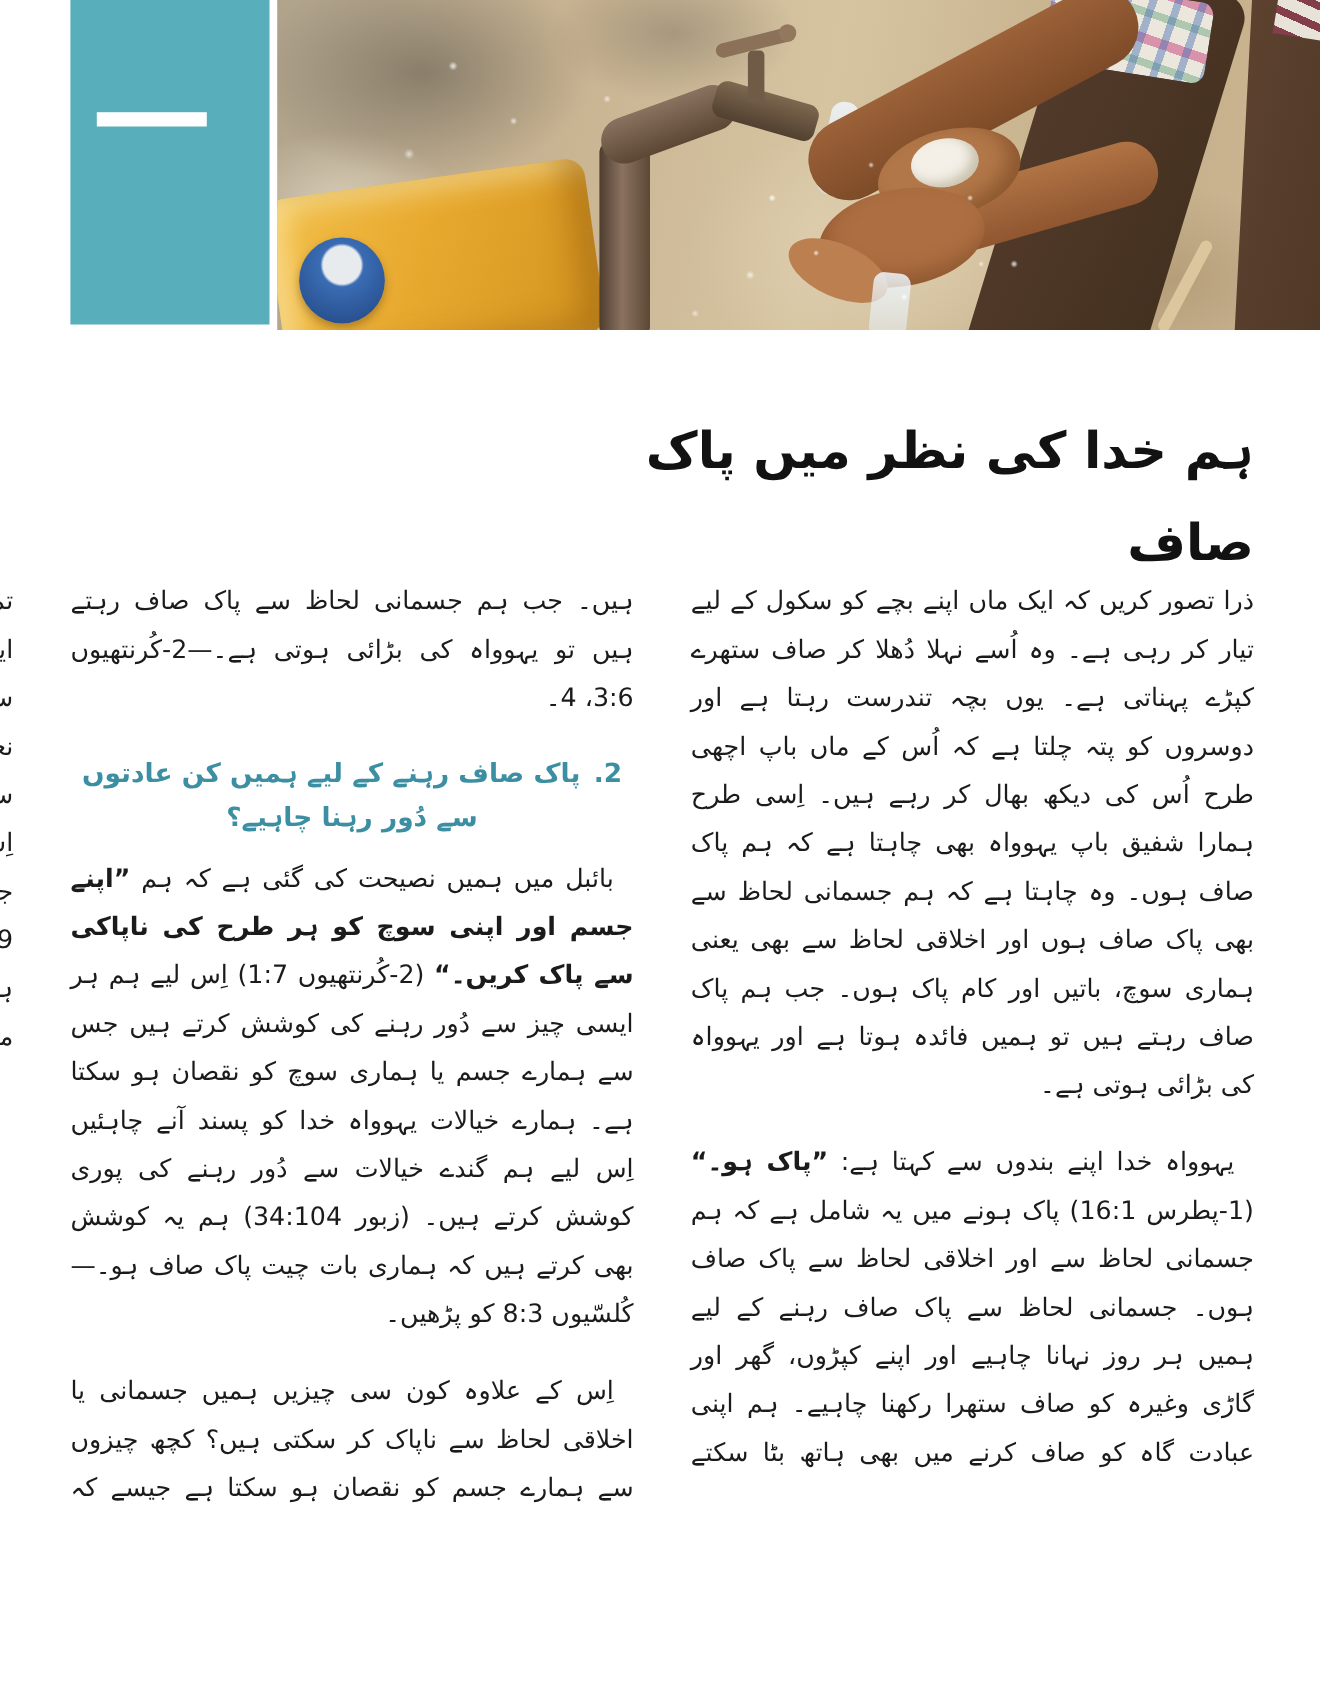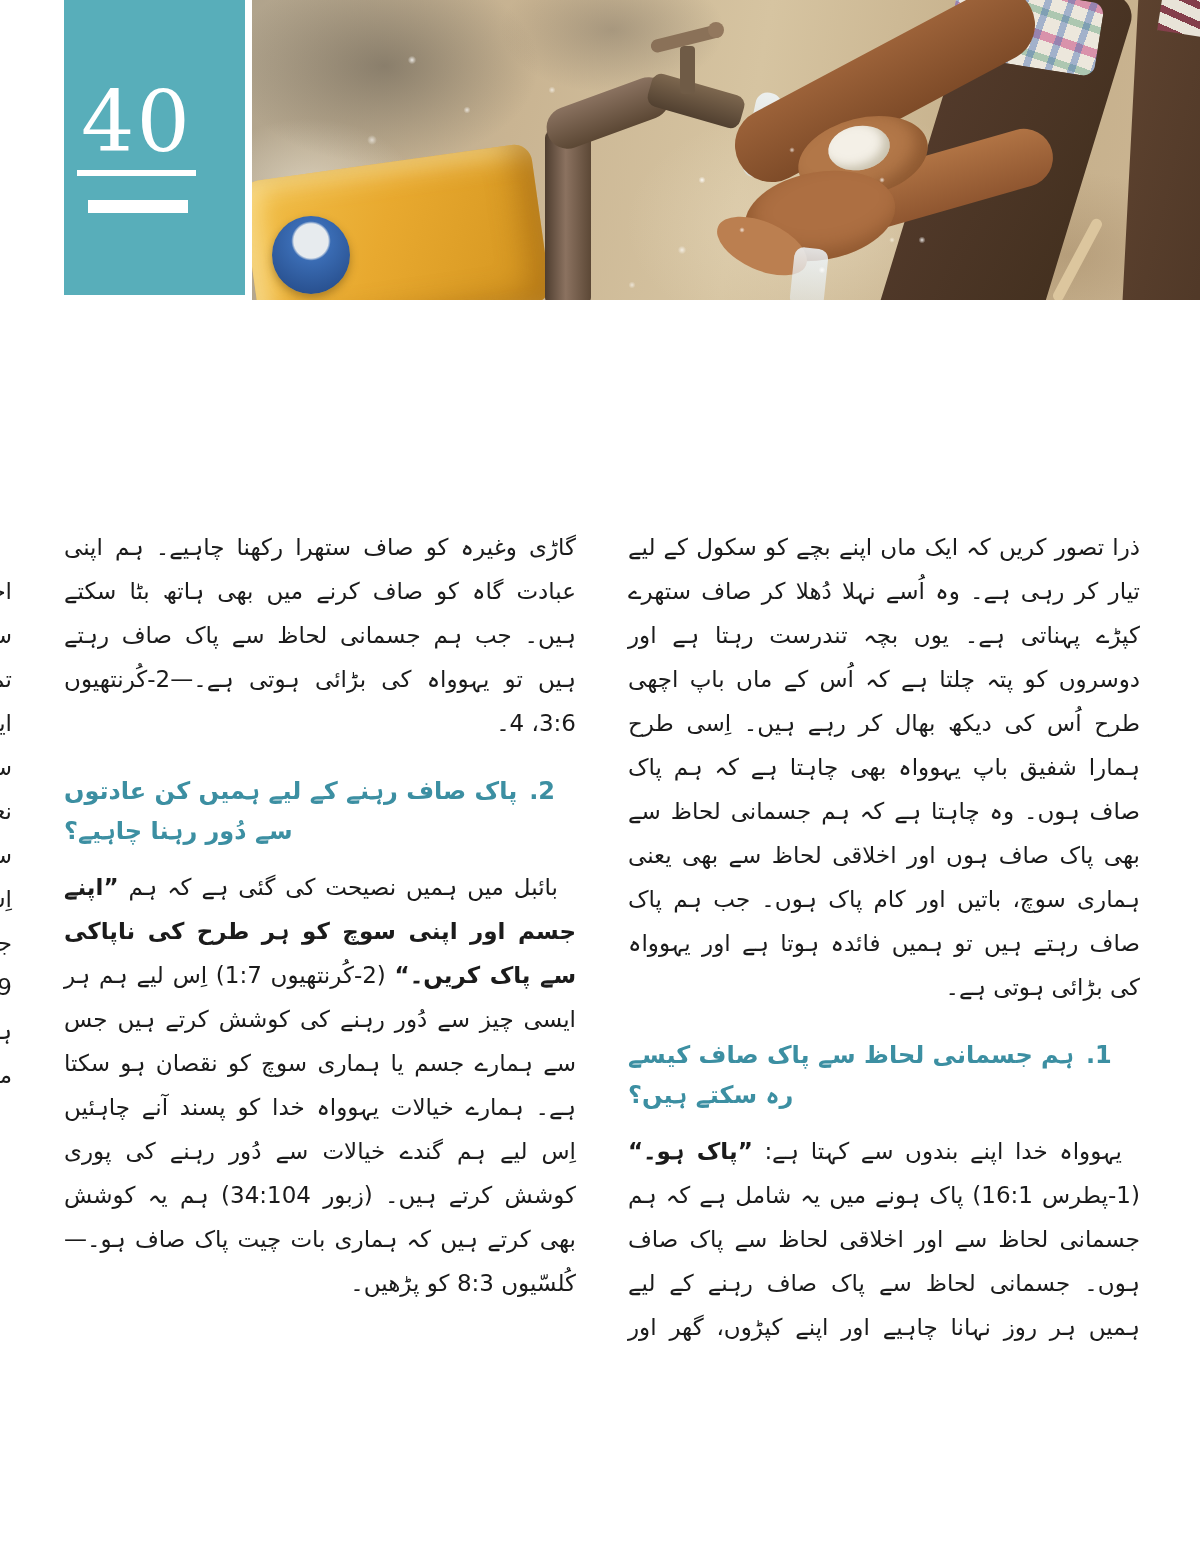--- a/index.html
+++ b/index.html
@@ -93,30 +93,29 @@
   
   .page-title{position:absolute;top:336px;right:60px;width:660px;direction:rtl;text-align:right;
     color:#121212;font-weight:bold;font-size:46px;line-height:84px;}
   
   .article{position:absolute;top:525px;left:64px;width:1076px;height:860px;
     direction:rtl;column-count:2;column-gap:52px;column-fill:auto;
     font-size:23px;line-height:44px;color:#1b1b1b;text-align:justify;}
   .article p{margin:0 0 26px 0;}
   .article p.indent{text-indent:18px;}
   .question{color:#3c8fa2;font-weight:bold;font-size:24px;line-height:40px;margin:26px 0 14px 0;
-    break-inside:avoid;break-after:avoid;text-align:left;}
+    break-inside:avoid;break-after:avoid;text-align:center;}
   .q-num{margin-inline-end:12px;}
   .bold-quote{font-weight:bold;}
 </style>
 </head>
 <body>
 
 <div class="lesson-badge">
   <div class="lesson-num-wrap">
-    <span class="lesson-number">40</span>
     <div class="lesson-bar"></div>
   </div>
 </div>
 
 <div class="hero">
   <div class="sparkles"></div>
   <div class="leg-left"></div>
   <div class="leg-right"></div>
   <div class="stick"></div>
   <div class="jerrycan"></div>
@@ -133,29 +132,26 @@
   <div class="arm-upper"></div>
   <div class="arm-lower"></div>
   <div class="hand-top"></div>
   <div class="hand-cup"></div>
   <div class="fingers"></div>
   <div class="soap"></div>
   <div class="water-fall"></div>
   <div class="water-drops"></div>
 </div>
 
-<h1 class="page-title"><br>
+<h1 class="page-title"><span>ہم خدا کی نظر میں پاک صاف</span><br>
 </h1>
 
 <div class="article">
   <p>ذرا تصور کریں کہ ایک ماں اپنے بچے کو سکول کے لیے تیار کر رہی ہے۔ وہ اُسے نہلا دُھلا کر صاف ستھرے کپڑے پہناتی ہے۔ یوں بچہ تندرست رہتا ہے اور دوسروں کو پتہ چلتا ہے کہ اُس کے ماں باپ اچھی طرح اُس کی دیکھ بھال کر رہے ہیں۔ اِسی طرح ہمارا شفیق باپ یہوواہ بھی چاہتا ہے کہ ہم پاک صاف ہوں۔ وہ چاہتا ہے کہ ہم جسمانی لحاظ سے بھی پاک صاف ہوں اور اخلاقی لحاظ سے بھی یعنی ہماری سوچ، باتیں اور کام پاک ہوں۔ جب ہم پاک صاف رہتے ہیں تو ہمیں فائدہ ہوتا ہے اور یہوواہ کی بڑائی ہوتی ہے۔</p>
 
-  <h3 class="question">
-    <span class="q-num">1.</span><span>ہم جسمانی لحاظ سے پاک صاف کیسے رہ سکتے ہیں؟</span>
-  </h3>
   <p class="indent"><span>یہوواہ خدا اپنے بندوں سے کہتا ہے: </span><span class="bold-quote">”پاک ہو۔“</span><span> (1-پطرس 16:1) پاک ہونے میں یہ شامل ہے کہ ہم جسمانی لحاظ سے اور اخلاقی لحاظ سے پاک صاف ہوں۔ جسمانی لحاظ سے پاک صاف رہنے کے لیے ہمیں ہر روز نہانا چاہیے اور اپنے کپڑوں، گھر اور گاڑی وغیرہ کو صاف ستھرا رکھنا چاہیے۔ ہم اپنی عبادت گاہ کو صاف کرنے میں بھی ہاتھ بٹا سکتے ہیں۔ جب ہم جسمانی لحاظ سے پاک صاف رہتے ہیں تو یہوواہ کی بڑائی ہوتی ہے۔—2-کُرنتھیوں 3:6، 4۔</span></p>
 
   <h3 class="question">
     <span class="q-num">2.</span><span>پاک صاف رہنے کے لیے ہمیں کن عادتوں سے دُور رہنا چاہیے؟</span>
   </h3>
   <p class="indent"><span>بائبل میں ہمیں نصیحت کی گئی ہے کہ ہم </span><span class="bold-quote">”اپنے جسم اور اپنی سوچ کو ہر طرح کی ناپاکی سے پاک کریں۔“</span><span> (2-کُرنتھیوں 1:7) اِس لیے ہم ہر ایسی چیز سے دُور رہنے کی کوشش کرتے ہیں جس سے ہمارے جسم یا ہماری سوچ کو نقصان ہو سکتا ہے۔ ہمارے خیالات یہوواہ خدا کو پسند آنے چاہئیں اِس لیے ہم گندے خیالات سے دُور رہنے کی پوری کوشش کرتے ہیں۔ (زبور 34:104) ہم یہ کوشش بھی کرتے ہیں کہ ہماری بات چیت پاک صاف ہو۔—کُلسّیوں 8:3 کو پڑھیں۔</span></p>
 
   <p class="indent">اِس کے علاوہ کون سی چیزیں ہمیں جسمانی یا اخلاقی لحاظ سے ناپاک کر سکتی ہیں؟ کچھ چیزوں سے ہمارے جسم کو نقصان ہو سکتا ہے جیسے کہ تمباکو، پان، چھالیا، گٹکا یا منشیات سے۔ اِس لیے ہم ایسی چیزیں بالکل اِستعمال نہیں کرتے۔ ایسا کرنے سے ہماری صحت اچھی رہتی ہے اور ہم زندگی کی نعمت کے لیے قدر ظاہر کرتے ہیں۔ ہم اخلاقی لحاظ سے پاک صاف رہنے کی بھی پوری کوشش کرتے ہیں۔ اِس لیے ہم خودلذتی کرنے اور فحش مواد دیکھنے جیسی عادتوں سے بھی دُور رہتے ہیں۔ (زبور 37:119؛ اِفسیوں 5:5) اِن عادتوں پر قابو پانا مشکل ہو سکتا ہے لیکن یہوواہ خدا ایسا کرنے میں ہماری مدد کر سکتا ہے۔—یسعیاہ 13:41 کو پڑھیں۔</p>
 </div>
 

